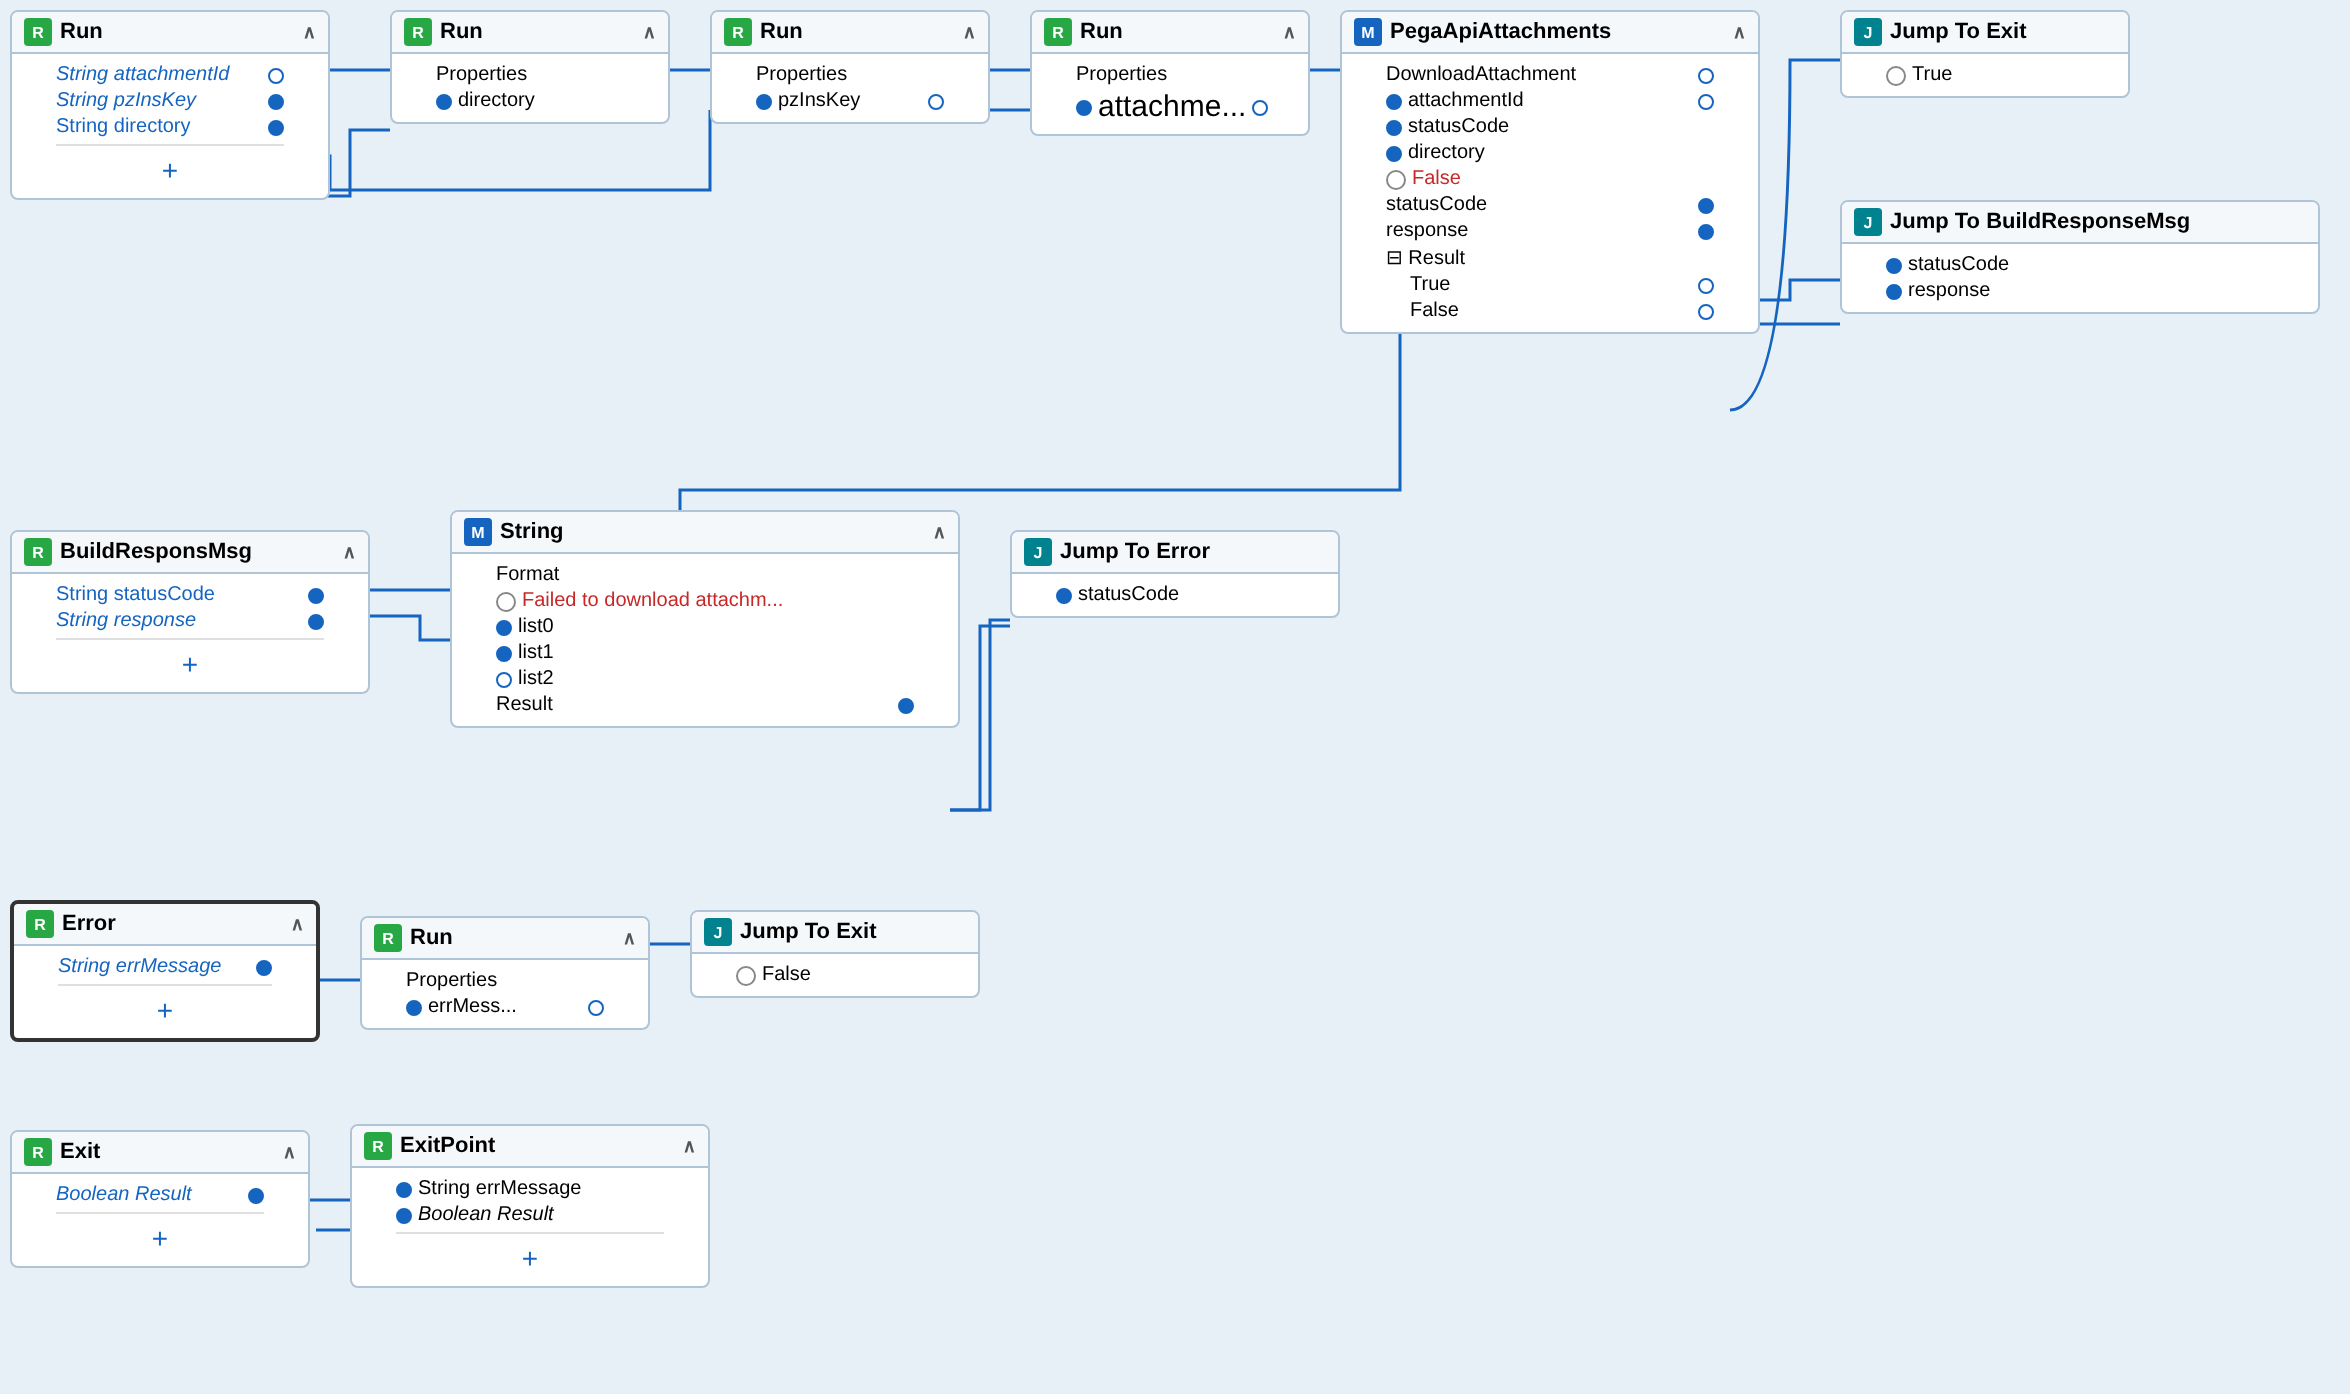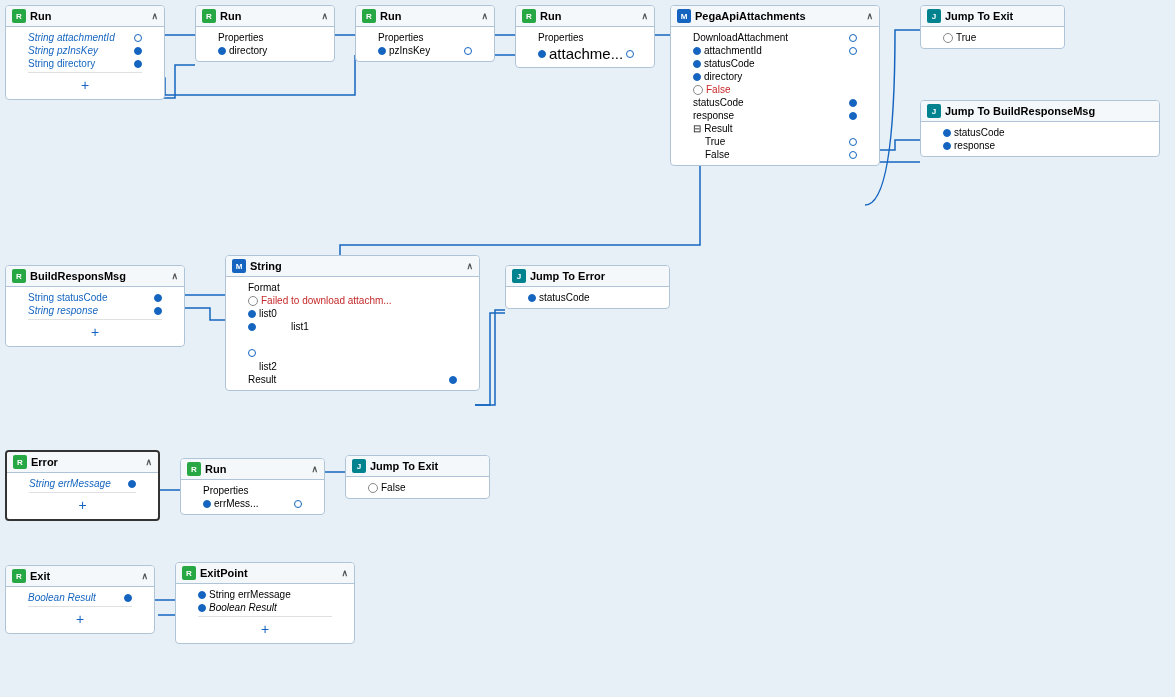--- a/index.html
+++ b/index.html
@@ -412,25 +412,25 @@
       <div class="node-row">
         <span class="radio-circle"></span>
         <span style="font-size:10px; color:#c62828;">Failed to download attachm...</span>
       </div>
       <div class="node-row">
         <span class="port-dot port-dot-filled"></span>
         <span style="font-size:10px;">list0</span>
       </div>
       <div class="node-row">
         <span class="port-dot port-dot-filled"></span>
-        <span style="font-size:10px;margin-left:32px;">list1</span>
+        <span style="font-size:10px;">list1</span>
       </div>
       <div class="node-row">
         <span class="port-dot"></span>
-        <span style="font-size:10px;margin-top:27px;">list2</span>
+        <span style="font-size:10px;">list2</span>
       </div>
       <div class="node-row">
         <span style="flex:1; font-size:10px;">Result</span>
         <span class="port-dot-right port-dot-filled"></span>
       </div>
     </div>
   </div>
 
   <div class="node" style="left:505px; top:265px; width:165px;">
     <div class="node-header">

